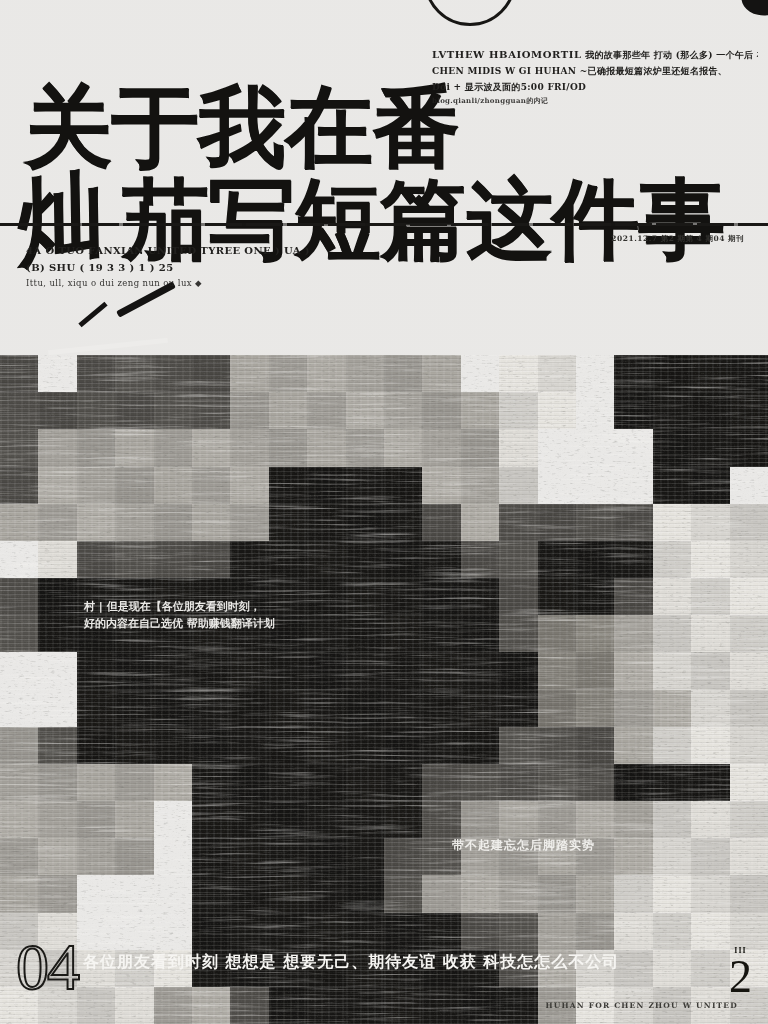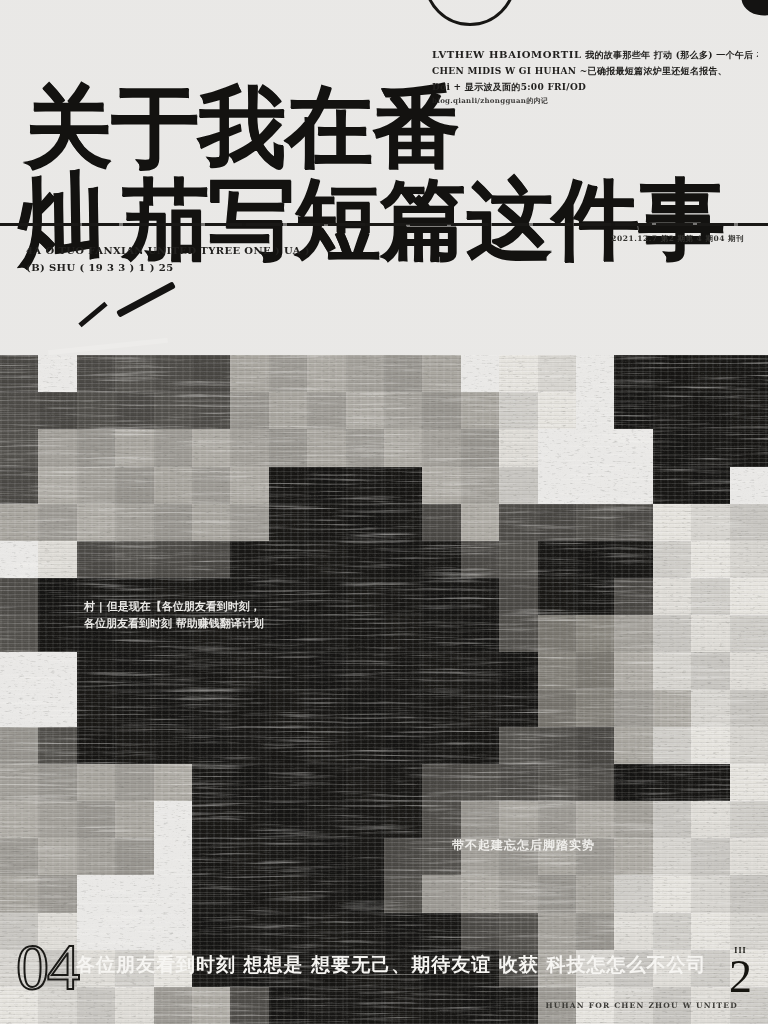--- a/index.html
+++ b/index.html
@@ -63,22 +63,22 @@
       repeating-linear-gradient(0deg, rgba(255,255,255,0.10) 0 1px, rgba(0,0,0,0.05) 1px 2px, transparent 2px 4px),
       repeating-linear-gradient(90deg, rgba(255,255,255,0.05) 0 2px, transparent 2px 7px);}
   .grain{position:absolute;inset:0;width:100%;height:100%;pointer-events:none;}
 
   
   .ann{position:absolute;color:#f4f3f0;font-weight:bold;line-height:1.55;
       font-family:"DejaVu Sans","Liberation Sans",sans-serif;opacity:0.95;
       filter:blur(0.2px);white-space:nowrap;}
   .ann1{left:84px;top:598px;font-size:11px;}
   .ann2{left:452px;top:836px;font-size:12px;letter-spacing:1px;}
-  .caption{position:absolute;left:76px;top:950px;color:#f6f5f2;font-weight:bold;
-      font-size:19px;line-height:1.55;letter-spacing:1px;white-space:nowrap;
+  .caption{position:absolute;left:83px;top:950px;color:#f6f5f2;font-weight:bold;
+      font-size:16px;line-height:1.55;letter-spacing:1px;white-space:nowrap;
       filter:blur(0.25px);}
   .caption .c2{margin-left:18px;}
 
   .page-number{position:absolute;left:16px;top:934px;font-size:66px;line-height:1;
       font-family:"Liberation Serif","DejaVu Serif",serif;color:rgba(0,0,0,0);
       -webkit-text-stroke:2px #1b1a17;letter-spacing:-2px;}
   .volume{position:absolute;right:16px;top:946px;text-align:center;color:#15140f;
       font-family:"Liberation Serif","DejaVu Serif",serif;margin-left:16px;}
   .volume .mark{display:block;font-size:8px;letter-spacing:1px;font-weight:bold;}
   .volume .num{display:block;font-size:46px;line-height:0.95;}
@@ -108,20 +108,21 @@
     <span class="broken-slash1"></span>
     <span class="broken-slash2"></span>
     <span class="broken-cut"></span>
   </h1>
 
   <div class="rule"></div>
 
   <div class="info-block">
     <div class="ln">4A O TUO FANXIAN UNITED TYREE ONE ) UA )</div>
     <div class="ln">(B) SHU ( 19 3 3 ) 1 ) 25</div>
+    <div class="ln small">Ittu, ull, xiqu o dui zeng nun ou lux ◆</div>
   </div>
 
   <div class="issue-note">2021.12.7 第2 期第 4 期04 期刊</div>
 
   <div class="collage">
     <div class="cellgrid" id="cellgrid">
         <div class="cell" style="background-color: rgb(78, 76, 72); filter: brightness(0.93);"></div>
         <div class="cell" style="background-image: none;"></div>
         <div class="cell" style="background-color: rgb(78, 76, 72); filter: brightness(0.965);"></div>
         <div class="cell" style="background-color: rgb(78, 76, 72); filter: brightness(1.07);"></div>
@@ -496,21 +497,21 @@
         <feColorMatrix in="t3" type="matrix" values="0 0 0 0 0.5  0 0 0 0 0.5  0 0 0 0 0.48  0.9 0 0 0 -0.52"></feColorMatrix>
       </filter>
       <rect width="768" height="669" filter="url(#fWhite)" opacity="0.85"></rect>
       <rect width="768" height="669" filter="url(#fDark)" opacity="0.55"></rect>
       <rect width="768" height="669" filter="url(#fDust)" opacity="0.35"></rect>
     </svg>
   </div>
 
   <div class="ann ann1">
     <div>村 | 但是现在【各位朋友看到时刻，</div>
-    <div>各位朋友看到时刻 帮助赚钱翻译计划</div>
+    <div>好的内容在自己选优 帮助赚钱翻译计划</div>
   </div>
   <div class="ann ann2">带不起建忘怎后脚踏实势</div>
 
   <div class="page-number">04</div>
 
   <div class="caption">
     <div>各位朋友看到时刻 想想是 想要无己、期待友谊 收获 科技怎怎么不公司</div>
   </div>
 
   <div class="volume">

